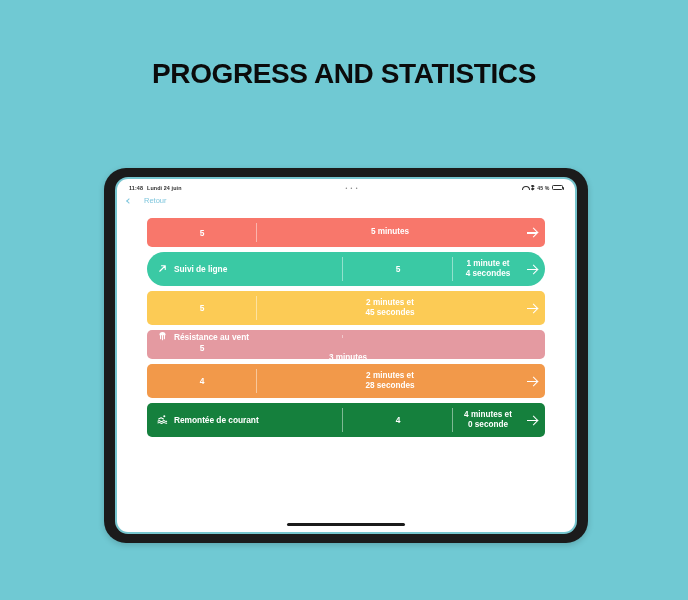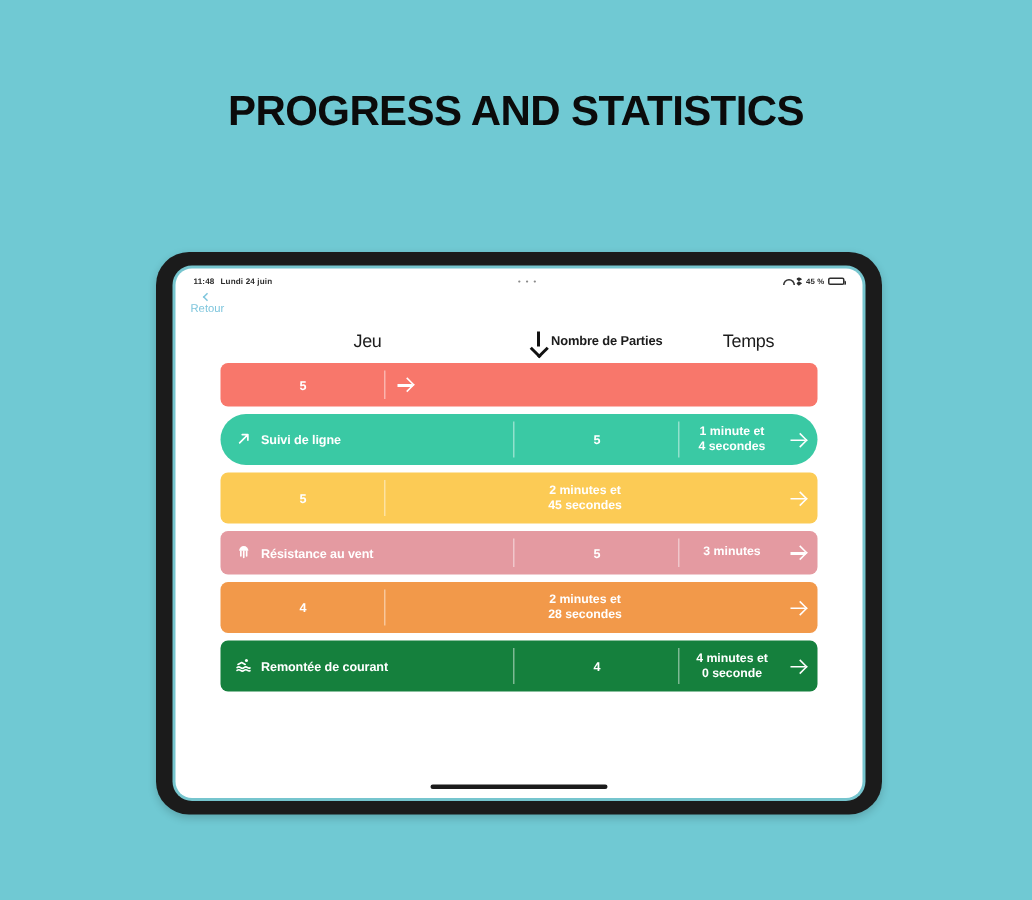--- a/index.html
+++ b/index.html
@@ -108,26 +108,25 @@
   }
   .battery-fill { height:100%; background:#2D2D2D; border-radius:0.6px; }
 
   
   .nav-back {
     position: absolute;
     top: 17px;
     left: 10px;
     display: flex;
     align-items: center;
-    gap: 1px;
+    gap: 12px;
     color: #7FC6DD;
     font-size: 7.5px;
     font-weight: 500;
     cursor: pointer;
-    flex-direction: column;
   }
   .chev-left {
     width: 4px; height: 4px;
     border-left: 1.2px solid #7FC6DD;
     border-bottom: 1.2px solid #7FC6DD;
     transform: rotate(45deg);
     margin-right: 1px;
   }
 
   
@@ -294,32 +293,27 @@
       </div>
     </div>
 
     <div class="nav-back">
       <span class="chev-left"></span>
       <span>Retour</span>
     </div>
 
     <div class="table-wrap">
 
-      <div class="table-header">
-        <div class="th-jeu">Jeu</div>
-        <div class="th-parties">
-          <span class="sort-arrow"></span>
-          <span>Nombre de Parties</span>
-        </div>
-        <div class="th-temps">Temps</div>
-      </div>
 
       <div class="stats-rows" id="rows-container">
           <div class="stat-row" style="background: rgb(248, 119, 107);">
             <div class="cell-count">5</div>
+            <div class="cell-time">
+              <div><span>5 minutes</span></div>
+            </div>
             <div class="cell-arrow">
               <span class="arrow-right"></span>
             </div>
           </div>
           <div class="stat-row tall" style="background: rgb(58, 201, 164); border-radius: 17px;">
             <div class="cell-game">
               <span><svg viewBox="0 0 16 16" class="game-icon">
                   <path d="M4 12 L12 4 M6.5 4 H12 V9.5" stroke="#fff" fill="none" stroke-width="1.6" stroke-linecap="round" stroke-linejoin="round"></path>
                 </svg></span>
               <span>Suivi de ligne</span>
@@ -334,21 +328,21 @@
           </div>
           <div class="stat-row tall" style="background: rgb(252, 203, 85);">
             <div class="cell-count">5</div>
             <div class="cell-time">
               <div><span>2 minutes et</span><br><span>45 secondes</span></div>
             </div>
             <div class="cell-arrow">
               <span class="arrow-right"></span>
             </div>
           </div>
-          <div class="stat-row" style="background: rgb(228, 154, 161);">
+          <div class="stat-row" style="background: rgb(228, 154, 161); flex-direction: column;">
             <div class="cell-game">
               <span><svg viewBox="0 0 16 16" class="game-icon">
                   <path d="M3.5 7.5 A4.5 4.5 0 0 1 12.5 7.5 Z" fill="#fff"></path>
                   <path d="M5.2 7.8 V12.6 M8 7.8 V14 M10.8 7.8 V12.6" stroke="#fff" fill="none" stroke-width="1.6" stroke-linecap="round" stroke-linejoin="round"></path>
                 </svg></span>
               <span>Résistance au vent</span>
             </div>
             <div class="cell-count">5</div>
             <div class="cell-time">
               <div><span>3 minutes</span></div>

